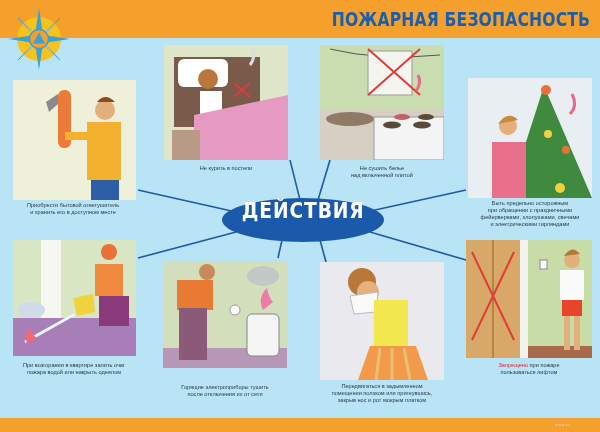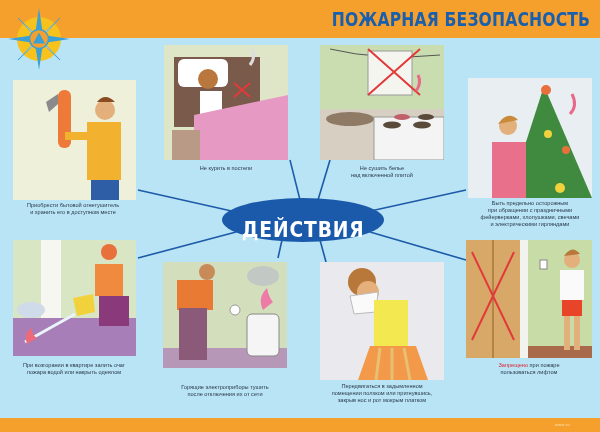--- a/index.html
+++ b/index.html
@@ -9,21 +9,21 @@
   .footer-band { position: absolute; left: 0; top: 418px; width: 600px; height: 14px; background: #f5a02c; }
   .footer-mark { position: absolute; right: 30px; top: 422px; font-size: 4px; color: #fde3b8; letter-spacing: 0.3px; }
   .title { position: absolute; right: 10px; top: 8px; font-family: "DejaVu Sans", sans-serif; font-weight: bold;
            font-size: 19px; color: #1a5fae; letter-spacing: 0.2px; transform: scaleX(0.82); transform-origin: right center; }
   .logo { position: absolute; left: 6px; top: 6px; width: 66px; height: 66px; }
   .connectors { position: absolute; left: 0; top: 0; width: 600px; height: 432px; pointer-events: none; }
   .panel { position: absolute; overflow: hidden; }
   .caption { position: absolute; font-size: 5.6px; line-height: 7px; color: #2a3a4a; text-align: center; }
   .caption .warn { color: #d9283a; }
   .oval { position: absolute; left: 222px; top: 198px; width: 162px; height: 44px; border-radius: 50%;
-          background: #1b5aab; display: flex; align-items: flex-end; justify-content: center; }
+          background: #1b5aab; display: flex; align-items: flex-start; justify-content: center; }
   .oval span { color: #fff; font-family: "DejaVu Sans", sans-serif; font-weight: bold; font-size: 22px;
                letter-spacing: 1px; transform: scaleX(0.85); }
 </style>
 </head>
 <body>
 
 <div class="header-band"></div>
 <div class="title">ПОЖАРНАЯ БЕЗОПАСНОСТЬ</div>
 
 <svg class="logo" viewBox="0 0 66 66">

